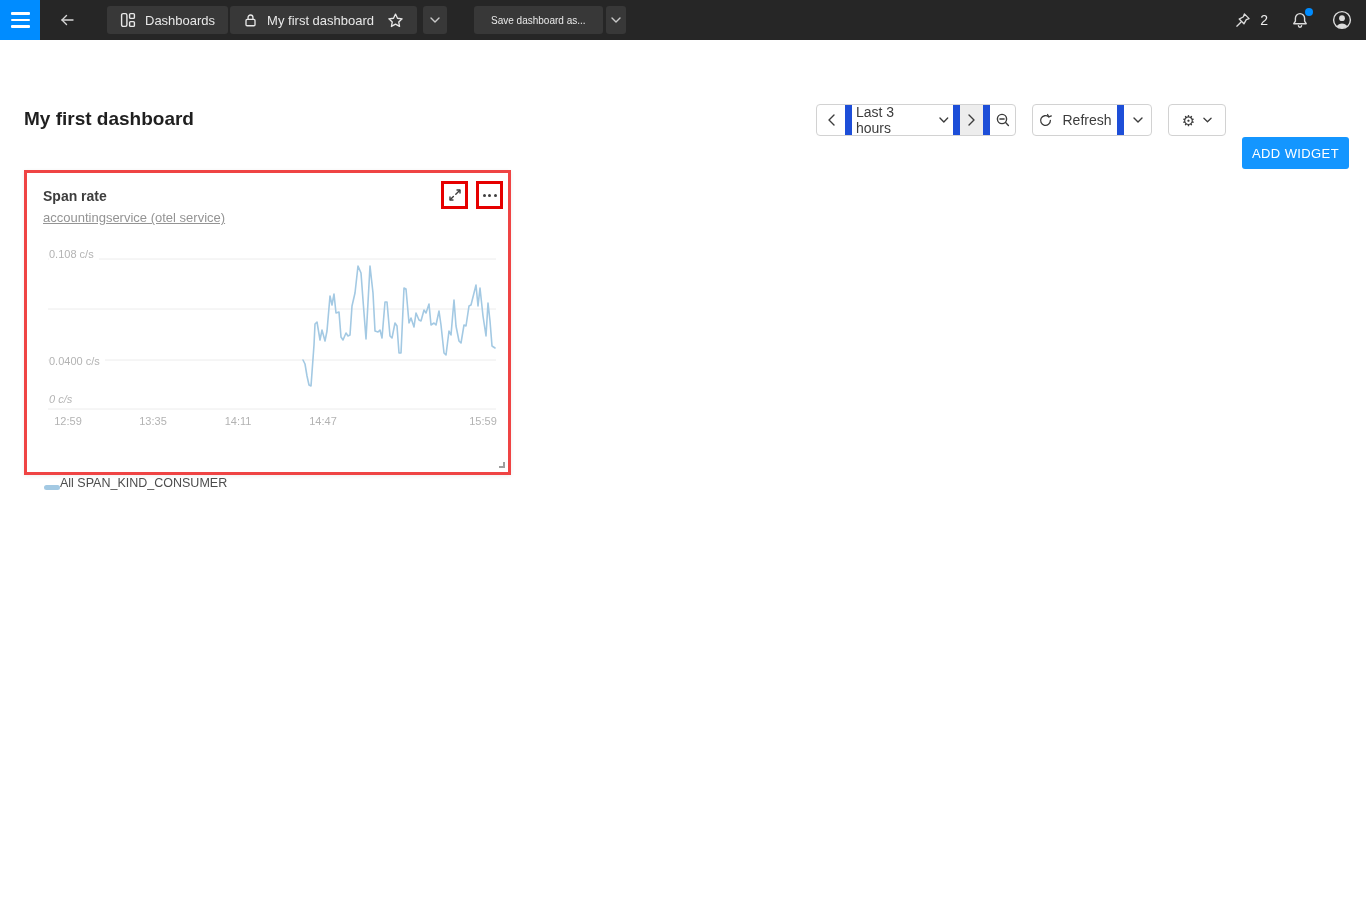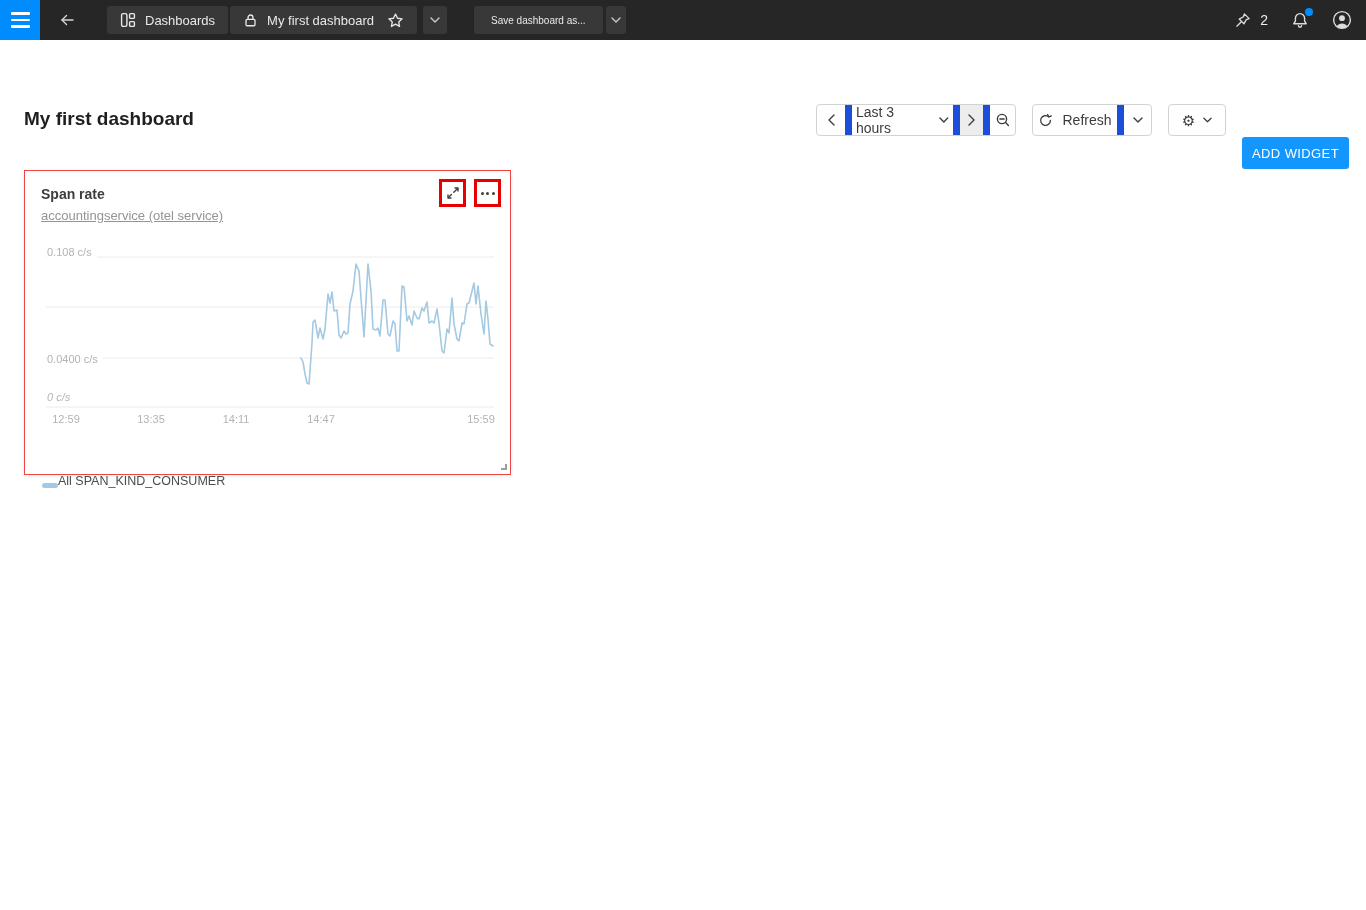--- a/index.html
+++ b/index.html
@@ -52,21 +52,21 @@
   .seg-caret-dis { width:34px; color:#c4c4c4; }
   .gear-grp { left:1168px; width:58px; }
   .seg-gear { flex:1; gap:8px; color:#4a4a4a; }
   .gear-glyph { font-size:15px; line-height:1; }
   .add-widget { position:absolute; left:1242px; top:64px; width:107px; height:32px; border:none;
                 background:var(--add-blue,#1496ff); color:#fff; border-radius:3px; font-size:13px;
                 font-weight:500; letter-spacing:.4px; font-family:inherit; cursor:pointer;margin-top:33px; }
 
   
   .card { position:absolute; left:24px; top:130px; width:487px; height:305px; background:#fff;
-          border:1px solid #ef4444; box-shadow:0 1px 4px rgba(0,0,0,.07); }
+          border:3px solid #ef4444; box-shadow:0 1px 4px rgba(0,0,0,.07); }
   .card-title { position:absolute; left:16px; top:15px; font-size:14px; font-weight:700; color:#3d3d3d; }
   .card-sub { position:absolute; left:16px; top:37px; font-size:13px; color:#949494;
               text-decoration:underline; cursor:pointer; }
   .annot { position:absolute; top:8px; width:27px; height:28px; border:3px solid var(--annot-red,#e60000);
            display:flex; align-items:center; justify-content:center; color:#3f3f3f; }
   .annot-expand { left:414px; }
   .annot-menu { left:449px; }
   .dots { display:flex; gap:2.5px; }
   .dots i { width:3px; height:3px; border-radius:50%; background:#3f3f3f; }
   .chart-svg { position:absolute; left:0; top:0; }

